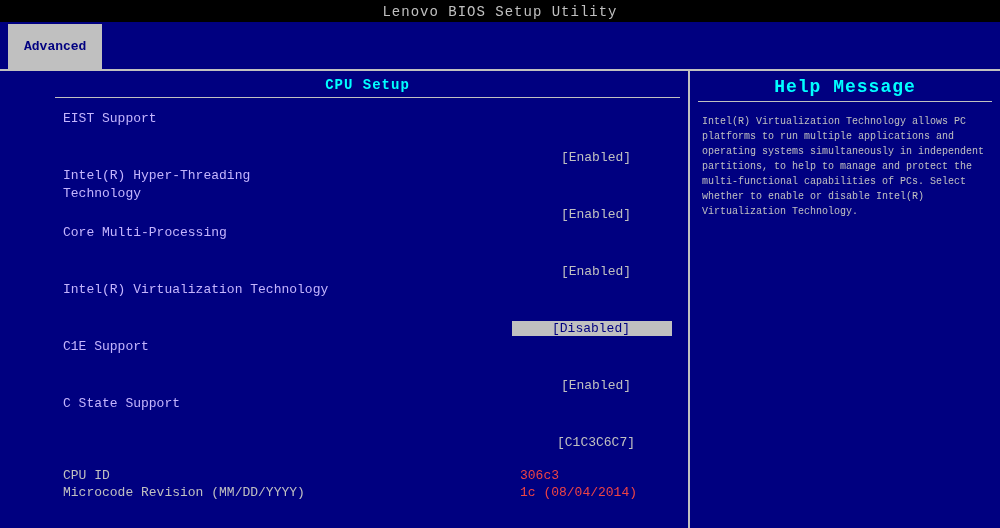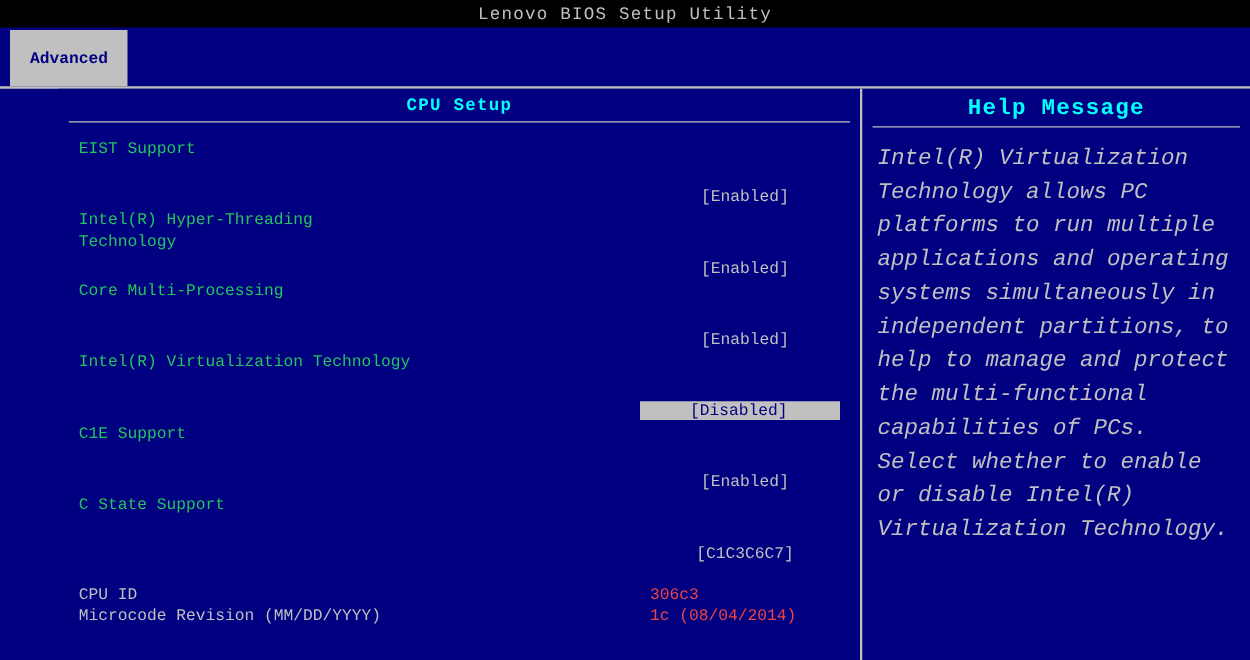--- a/index.html
+++ b/index.html
@@ -85,21 +85,21 @@
     .setting-row {
       display: flex;
       flex-direction: row;
       justify-content: space-between;
       align-items: flex-start;
       margin-bottom: 2px;
       min-height: 20px;
     }
 
     .setting-name {
-      color: #22c55e;
+      color: #c4b5fd;
       font-size: 13px;
       flex: 1;
       line-height: 1.4;
     }
 
     .setting-value {
       color: #c0c0c0;
       font-size: 13px;
       min-width: 160px;
       text-align: center;
@@ -156,24 +156,23 @@
     }
 
     .help-divider {
       border: none;
       border-top: 1px solid #c0c0c0;
       margin: 0 8px 8px 8px;
     }
 
     .help-text {
       color: #c0c0c0;
-      font-size: 18px;
+      font-size: 10px;
       padding: 4px 12px;
       line-height: 1.5;
-      font-style: italic;
     }
 
     .cursor {
       display: inline-block;
       width: 10px;
       height: 14px;
       background-color: #c0c0c0;
       vertical-align: middle;
     }
   </style>

